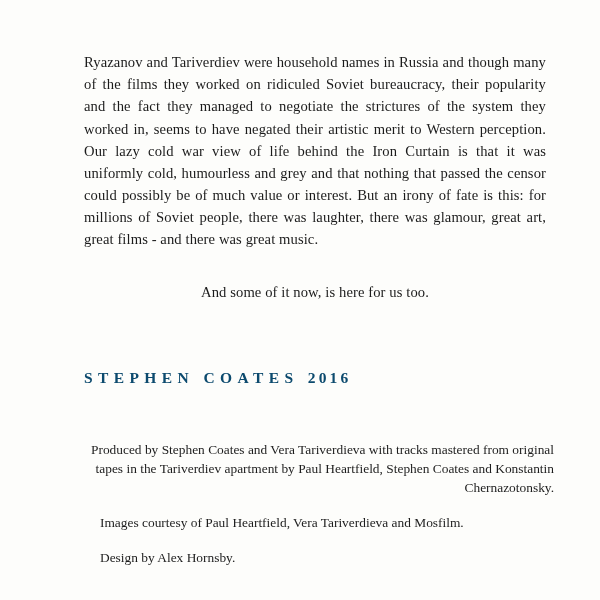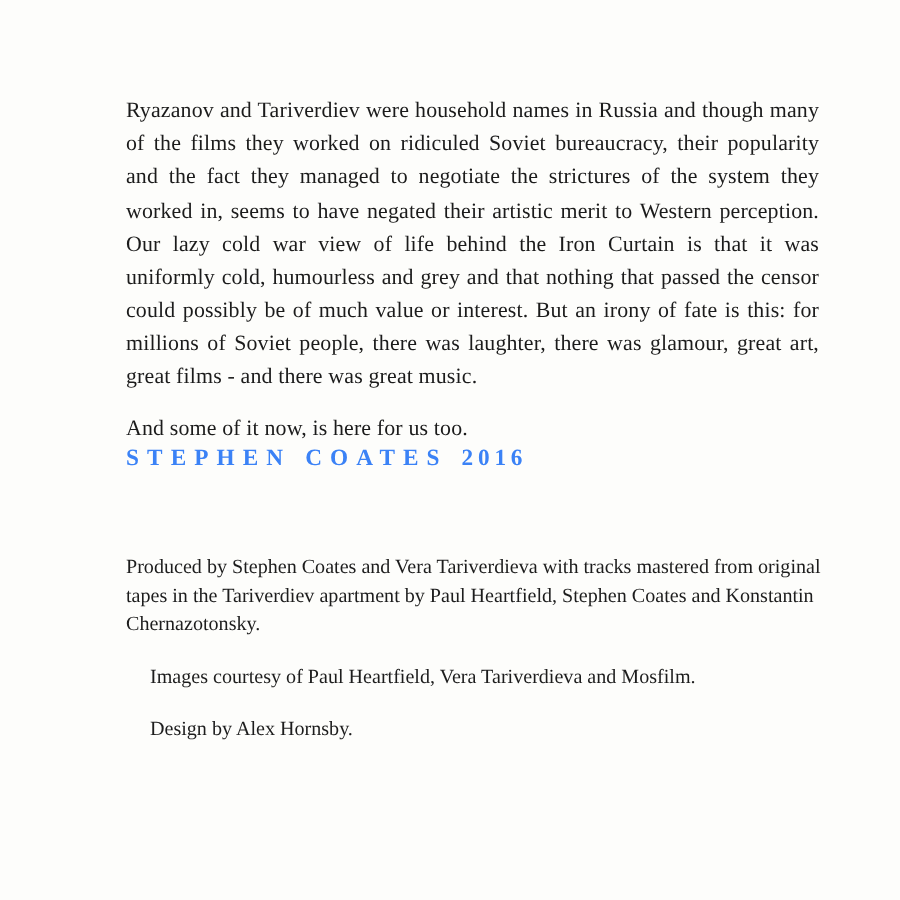--- a/index.html
+++ b/index.html
@@ -12,62 +12,64 @@
     background: #fdfdfb;
     font-family: "Liberation Serif", serif;
     color: #1b1b1b;
     overflow: hidden;
   }
   .page {
     position: relative;
     width: 600px;
     height: 600px;
     box-sizing: border-box;
-    padding: 60px 56px 0 84px;
+    padding: 48px 56px 0 84px;
   }
   .body-block {
     width: 462px;
   }
   .para {
     font-size: 14.6px;
     line-height: 1.52;
     text-align: justify;
     text-justify: inter-word;
     margin: 0;
     letter-spacing: 0.1px;
   }
   .para-main {
     margin-top: 3px;
   }
   .para-second {
-    margin-top: 12px;
-    text-align: left;
+    margin-top: 30px;
+    text-align: center;
   }
   .signature {
+    margin-top: 66px;
     font-size: 15.5px;
     font-weight: bold;
     letter-spacing: 5.4px;
-    color: #3b82f6;
+    color: #0c4a6e;
     font-family: "Liberation Serif", serif;
   }
   .signature .year {
     letter-spacing: 3.2px;
   }
   .credits {
     margin-top: 53px;
     width: 470px;
     font-size: 13.4px;
     line-height: 1.42;
     color: #1d1d1d;
   }
   .credits .line {
     margin: 16px;
   }
   .credits .block-para {
     margin: 16px 0 0 0;
+    text-align: right;
   }
 </style>
 </head>
 <body>
 
 <div class="page">
 
   <div class="body-block">
     <p class="para para-main">Ryazanov and Tariverdiev were household names in Russia and though many of the films they worked on ridiculed Soviet bureaucracy, their popularity and the fact they managed to negotiate the strictures of the system they worked in, seems to have negated their artistic merit to Western perception. Our lazy cold war view of life behind the Iron Curtain is that it was uniformly cold, humourless and grey and that nothing that passed the censor could possibly be of much value or interest. But an irony of fate is this: for millions of Soviet people, there was laughter, there was glamour, great art, great films - and there was great music.</p>
 

